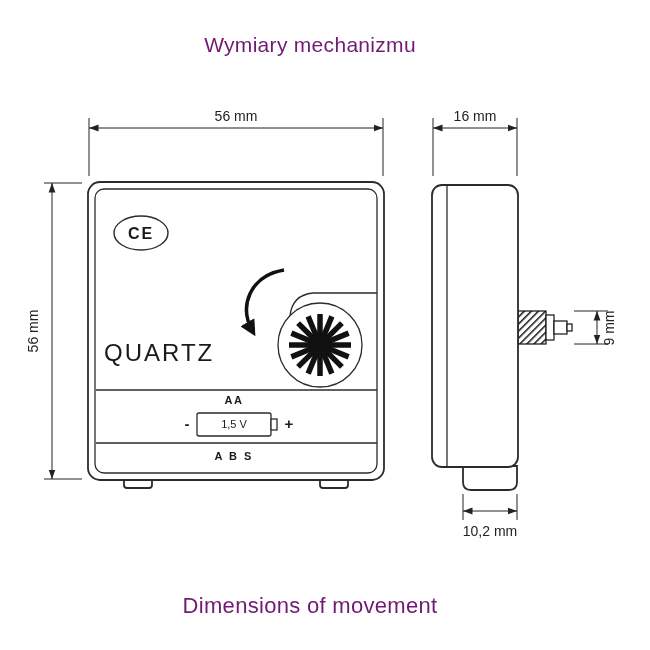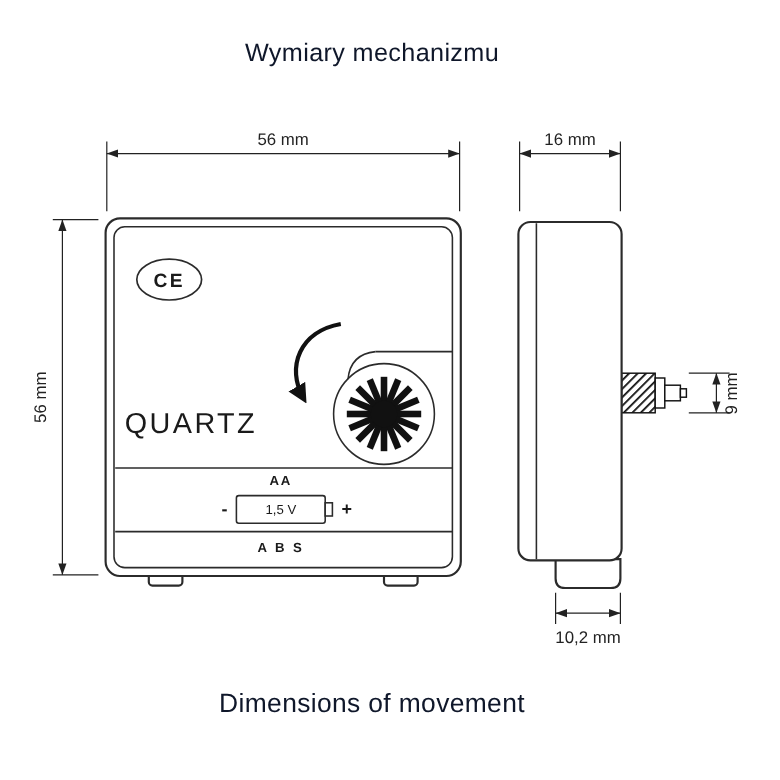--- a/index.html
+++ b/index.html
@@ -2,24 +2,24 @@
 <html><head>
 <meta charset="utf-8">
 <style>
   html,body{margin:0;padding:0;background:#fff;}
   .stage{
     position:relative;width:650px;height:650px;background:#ffffff;
     font-family:"Liberation Sans", sans-serif;overflow:hidden;
   }
   .title{
     position:absolute;left:0;width:620px;text-align:center;
-    color:#0f172a;font-size:21px;letter-spacing:0.3px;
+    color:#701a75;font-size:21px;letter-spacing:0.3px;
   }
   .title-top{top:33px;}
-  .title-bottom{top:573px;font-size:22px;}
+  .title-bottom{top:593px;font-size:22px;}
   svg{position:absolute;left:0;top:0;}
   svg text{font-family:"Liberation Sans", sans-serif;fill:#1a1a1a;}
   .dim-text{font-size:14px;fill:#222;}
   .outline{fill:#ffffff;stroke:#2b2b2b;stroke-width:1.8;}
   .thin{fill:none;stroke:#2b2b2b;stroke-width:1.3;}
   .dimline{stroke:#222;stroke-width:1;fill:none;}
 </style>
 </head>
 <body>
 

